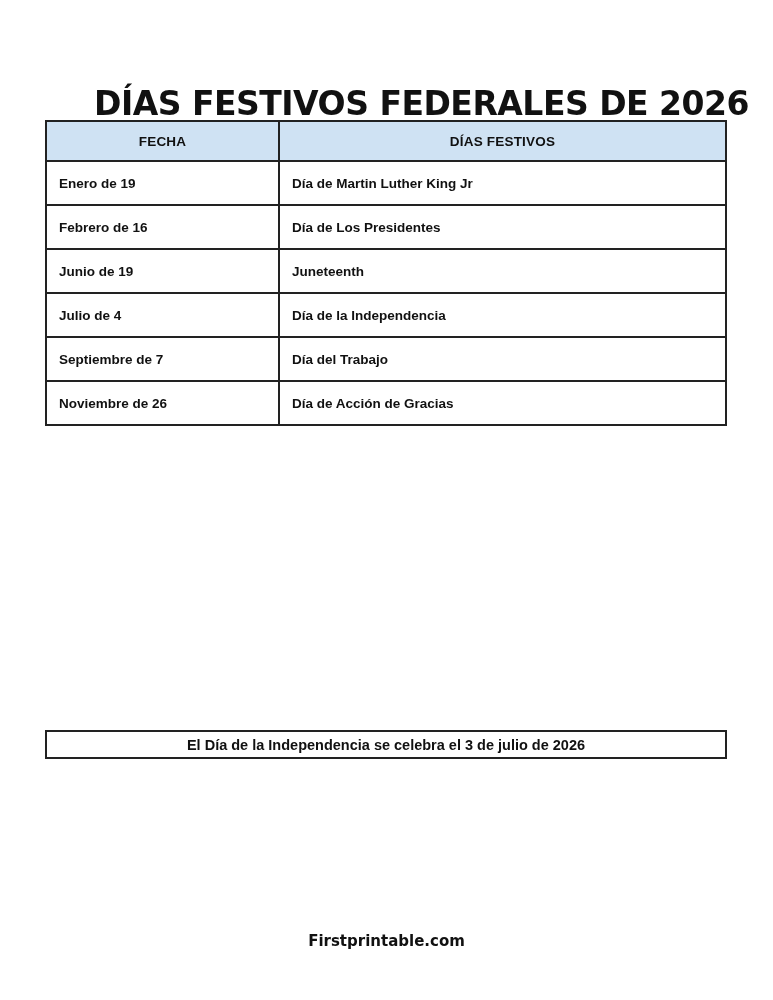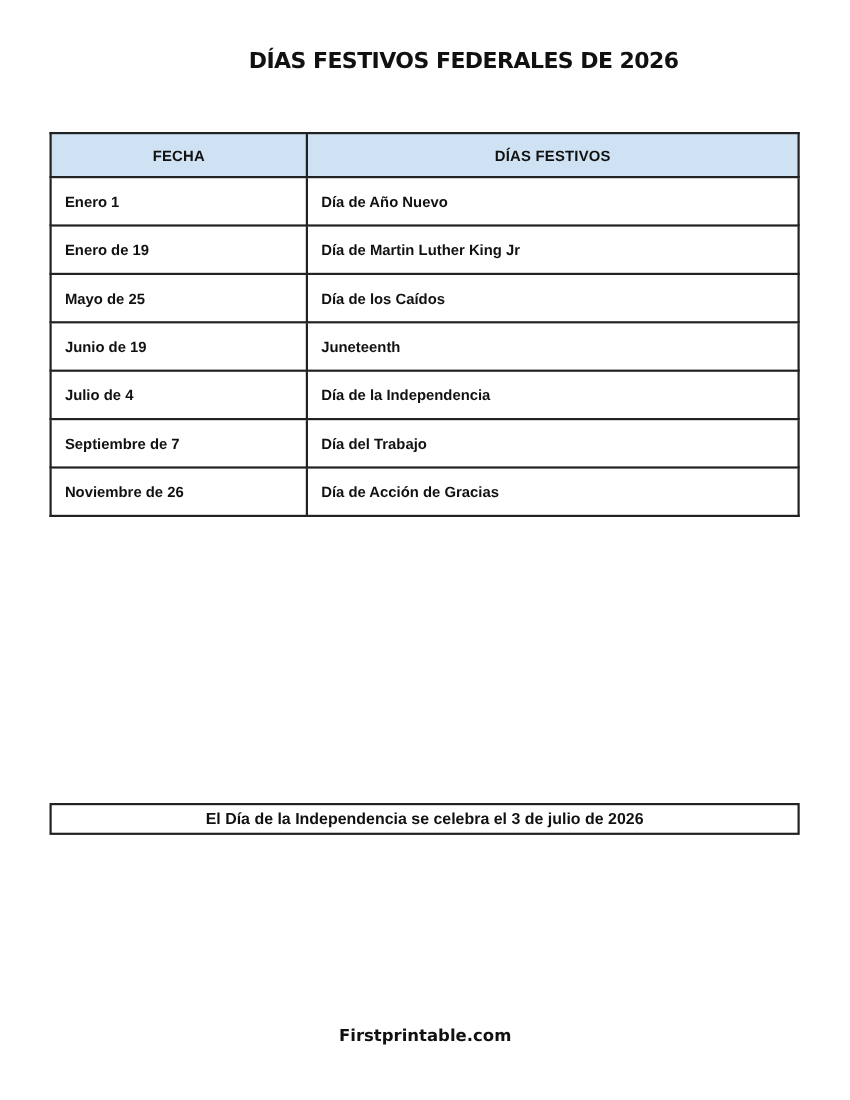--- a/index.html
+++ b/index.html
@@ -13,28 +13,28 @@
     position: relative;
     width: 773px;
     height: 1000px;
     margin: 0 auto;
     background: #ffffff;
     font-family: "Liberation Sans", sans-serif;
     color: var(--text);
   }
   .page-title {
     position: absolute;
-    top: 30px;
+    top: 62px;
     left: 0;
     width: 773px;
     padding-left: 70px;
     text-align: center;
     font-family: "DejaVu Sans", sans-serif;
     font-weight: bold;
-    font-size: 20px;
+    font-size: 33px;
     letter-spacing: -0.5px;
     white-space: nowrap;
   }
   table.holiday-table {
     position: absolute;
     top: 120px;
     left: 45px;
     width: 682px;
     border-collapse: collapse;
     table-layout: fixed;
@@ -92,30 +92,26 @@
 
   <table class="holiday-table">
     <thead>
       <tr>
         <th class="col-fecha">FECHA</th>
         <th class="col-festivo">DÍAS FESTIVOS</th>
       </tr>
     </thead>
     <tbody>
         <tr>
-          <td class="col-fecha">Enero 1</td>
-          <td class="col-festivo">Día de Año Nuevo</td>
-        </tr>
-        <tr>
           <td class="col-fecha">Enero de 19</td>
           <td class="col-festivo">Día de Martin Luther King Jr</td>
         </tr>
         <tr>
-          <td class="col-fecha">Mayo de 25</td>
-          <td class="col-festivo">Día de los Caídos</td>
+          <td class="col-fecha">Febrero de 16</td>
+          <td class="col-festivo">Día de Los Presidentes</td>
         </tr>
         <tr>
           <td class="col-fecha">Junio de 19</td>
           <td class="col-festivo">Juneteenth</td>
         </tr>
         <tr>
           <td class="col-fecha">Julio de 4</td>
           <td class="col-festivo">Día de la Independencia</td>
         </tr>
         <tr>

